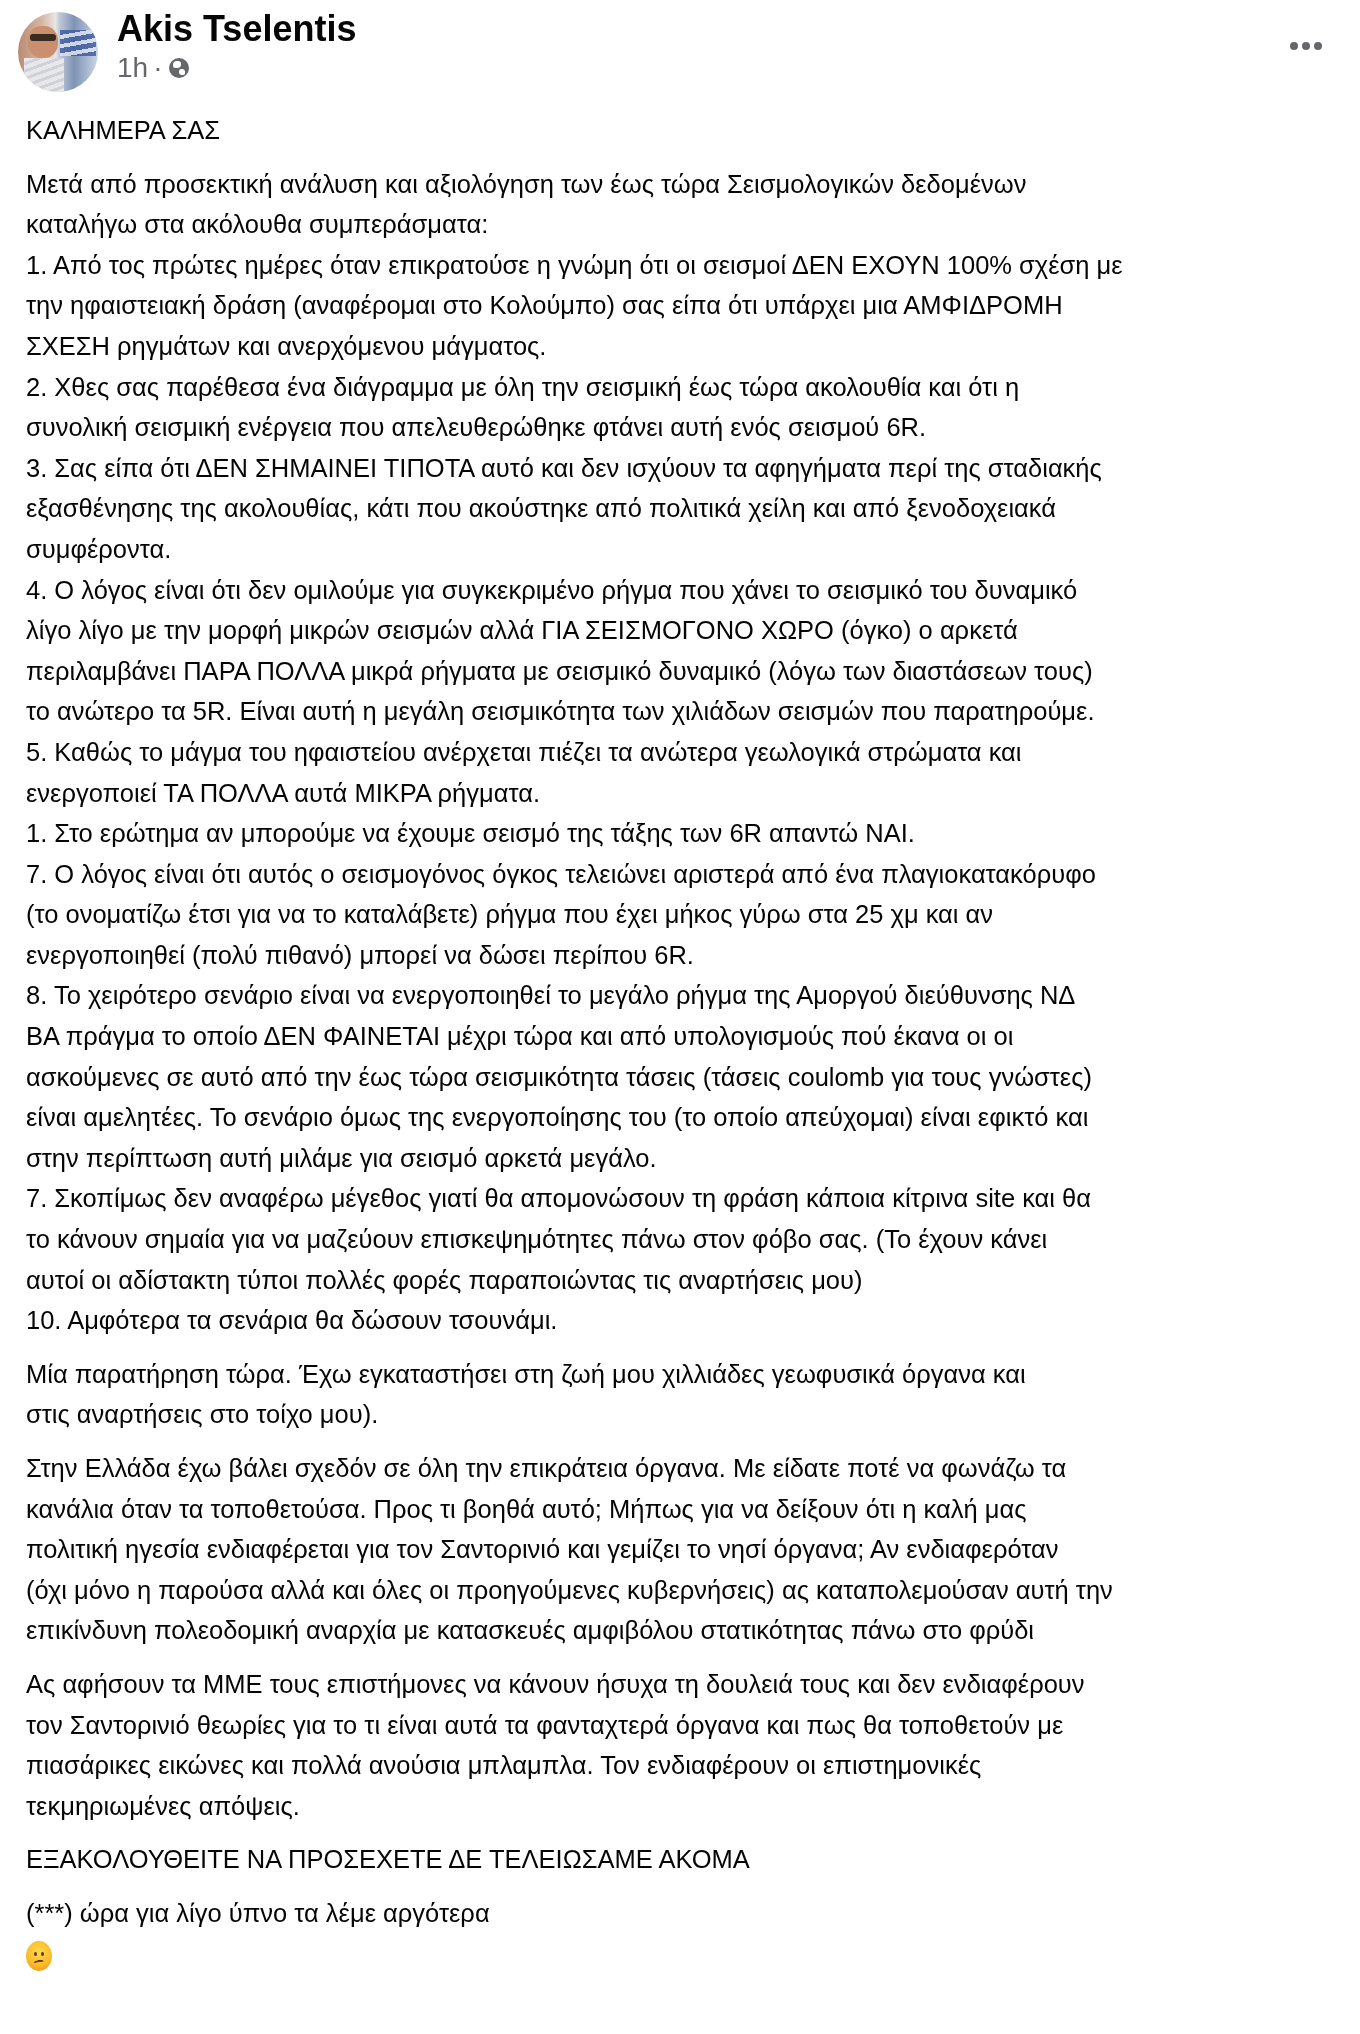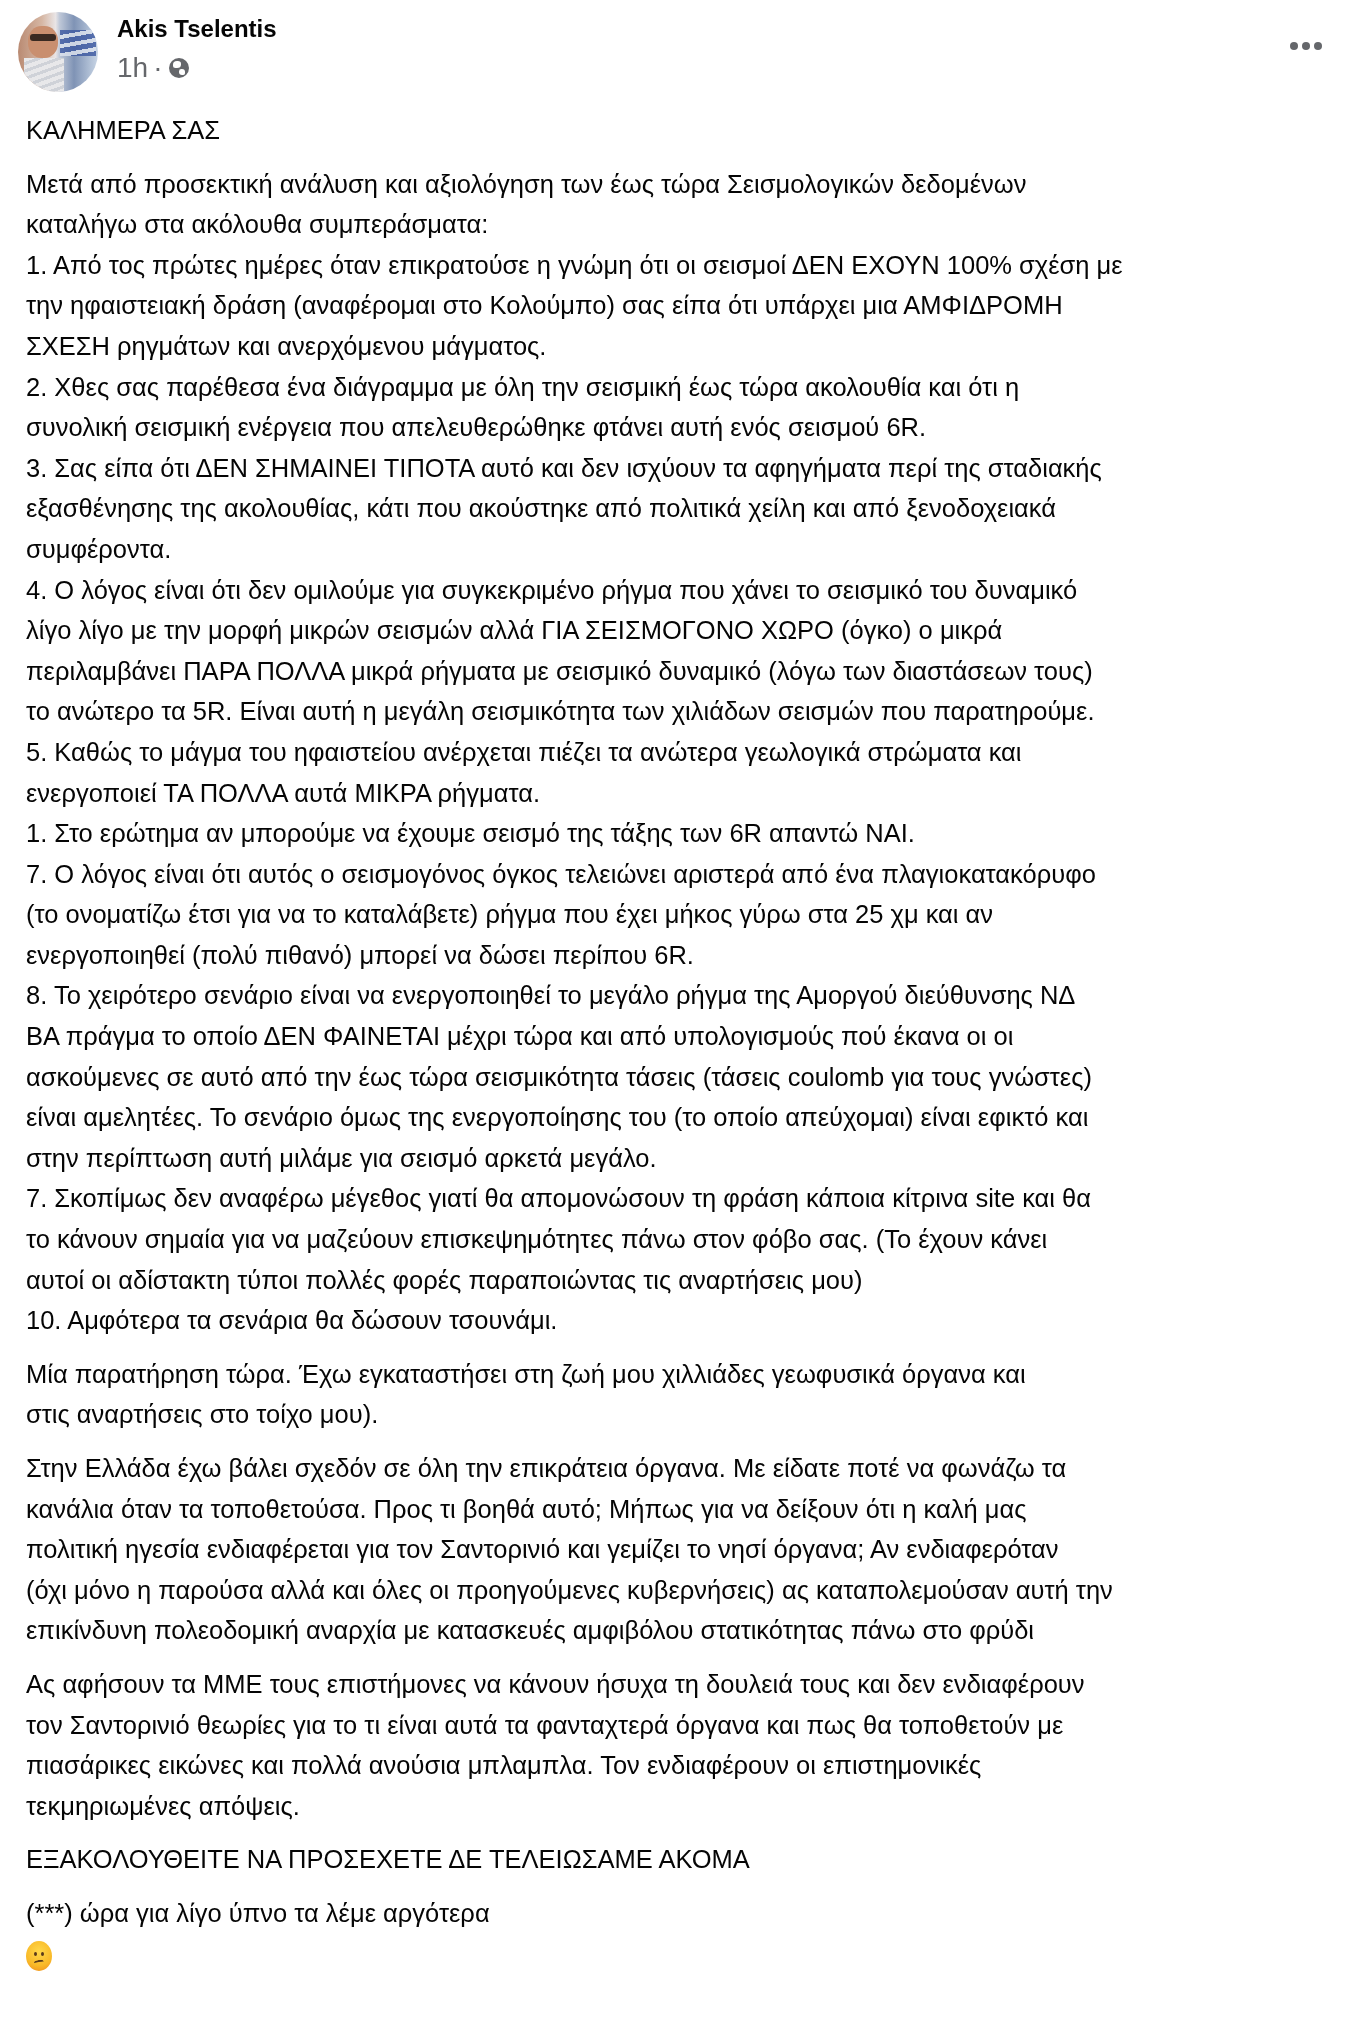--- a/index.html
+++ b/index.html
@@ -10,21 +10,21 @@
             overflow: hidden;
             background:
               linear-gradient(90deg, #b98a72 0%, #d6b7a4 30%, #e9e5e6 47%, #bfc8d8 52%, #7f93b5 70%, #c9d6e6 100%); }
   .avatar .flag { position: absolute; left: 42px; top: 18px; width: 36px; height: 26px;
                   background: repeating-linear-gradient(170deg, #3b57a0 0 5px, #dde3ee 5px 9px); opacity: .8; }
   .avatar .shirt { position: absolute; left: 6px; top: 46px; width: 40px; height: 34px;
                    background: repeating-linear-gradient(160deg, #e8e8ea 0 4px, #cfd2d8 4px 7px); }
   .avatar .face { position: absolute; left: 10px; top: 14px; width: 30px; height: 32px; border-radius: 45%;
                   background: #c98f6f; }
   .avatar .glasses { position: absolute; left: 12px; top: 22px; width: 26px; height: 7px; background: #3a2a22; border-radius: 3px; }
-  .author { position: absolute; left: 117px; top: 12px; font-size: 24px; font-weight: bold; color: #050505; line-height: 34px; }
+  .author { position: absolute; left: 117px; top: 12px; font-size: 36px; font-weight: bold; color: #050505; line-height: 34px; }
   .meta { position: absolute; left: 117px; top: 54px; font-size: 28px; color: #65676b; line-height: 28px; display: flex; align-items: center; }
   .meta .dot { margin: 0 5px; }
   .globe { display: inline-block; width: 20px; height: 20px; border-radius: 50%; background: #65676b; position: relative; margin-left: 2px; }
   .globe::before { content: ""; position: absolute; left: 4px; top: 3px; width: 8px; height: 7px; background: #fff; border-radius: 50% 40% 50% 30%; }
   .globe::after { content: ""; position: absolute; left: 10px; top: 11px; width: 6px; height: 6px; background: #fff; border-radius: 40% 50% 30% 50%; }
   .more { position: absolute; left: 1290px; top: 38px; width: 40px; height: 16px; display: flex; gap: 4px; align-items: center; cursor: pointer; }
   .more span { width: 8px; height: 8px; border-radius: 50%; background: #65676b; display: block; }
 
   .body { position: absolute; left: 20px; top: 110px; width: 1330px; font-size: 25.5px; line-height: 40.6px; color: #050505; }
   .body p { margin: 0 0 13px 6px; white-space: normal; }
@@ -67,21 +67,21 @@
       <span class="line">καταλήγω στα ακόλουθα συμπεράσματα:</span>
       <span class="line">1. Από τος πρώτες ημέρες όταν επικρατούσε η γνώμη ότι οι σεισμοί ΔΕΝ ΕΧΟΥΝ 100%  σχέση με</span>
       <span class="line">την ηφαιστειακή δράση (αναφέρομαι στο Κολούμπο) σας είπα ότι υπάρχει μια ΑΜΦΙΔΡΟΜΗ</span>
       <span class="line">ΣΧΕΣΗ ρηγμάτων και ανερχόμενου μάγματος.</span>
       <span class="line">2. Χθες σας παρέθεσα ένα διάγραμμα με όλη την σεισμική έως τώρα ακολουθία και ότι η</span>
       <span class="line">συνολική σεισμική ενέργεια που απελευθερώθηκε φτάνει αυτή ενός σεισμού 6R.</span>
       <span class="line">3. Σας είπα ότι ΔΕΝ ΣΗΜΑΙΝΕΙ ΤΙΠΟΤΑ αυτό και δεν ισχύουν τα αφηγήματα περί   της σταδιακής</span>
       <span class="line">εξασθένησης της ακολουθίας, κάτι που ακούστηκε από πολιτικά χείλη και από ξενοδοχειακά</span>
       <span class="line">συμφέροντα.</span>
       <span class="line">4. Ο λόγος είναι ότι δεν ομιλούμε για συγκεκριμένο ρήγμα που χάνει το σεισμικό του δυναμικό</span>
-      <span class="line">λίγο λίγο με την μορφή μικρών σεισμών αλλά ΓΙΑ ΣΕΙΣΜΟΓΟΝΟ ΧΩΡΟ (όγκο) ο μικρά</span>
+      <span class="line">λίγο λίγο με την μορφή μικρών σεισμών αλλά ΓΙΑ ΣΕΙΣΜΟΓΟΝΟ ΧΩΡΟ (όγκο) ο αρκετά</span>
       <span class="line">περιλαμβάνει ΠΑΡΑ ΠΟΛΛΑ μικρά ρήγματα με σεισμικό δυναμικό (λόγω των διαστάσεων τους)</span>
       <span class="line">το ανώτερο τα 5R. Είναι αυτή η μεγάλη σεισμικότητα των χιλιάδων σεισμών που παρατηρούμε.</span>
       <span class="line">5. Καθώς το μάγμα του ηφαιστείου ανέρχεται πιέζει τα ανώτερα γεωλογικά στρώματα και</span>
       <span class="line">ενεργοποιεί ΤΑ ΠΟΛΛΑ αυτά ΜΙΚΡΑ ρήγματα.</span>
       <span class="line">1. Στο ερώτημα αν μπορούμε να έχουμε σεισμό της τάξης των 6R απαντώ ΝΑΙ.</span>
       <span class="line">7. Ο λόγος είναι ότι αυτός ο σεισμογόνος όγκος τελειώνει αριστερά από ένα πλαγιοκατακόρυφο</span>
       <span class="line">(το ονοματίζω έτσι για να το καταλάβετε) ρήγμα που έχει μήκος γύρω στα 25 χμ και αν</span>
       <span class="line">ενεργοποιηθεί (πολύ πιθανό) μπορεί να δώσει περίπου 6R.</span>
       <span class="line">8. Το χειρότερο σενάριο είναι να ενεργοποιηθεί το μεγάλο ρήγμα της Αμοργού διεύθυνσης ΝΔ</span>
       <span class="line">ΒΑ πράγμα το οποίο ΔΕΝ ΦΑΙΝΕΤΑΙ μέχρι τώρα και από υπολογισμούς πού έκανα οι οι</span>

